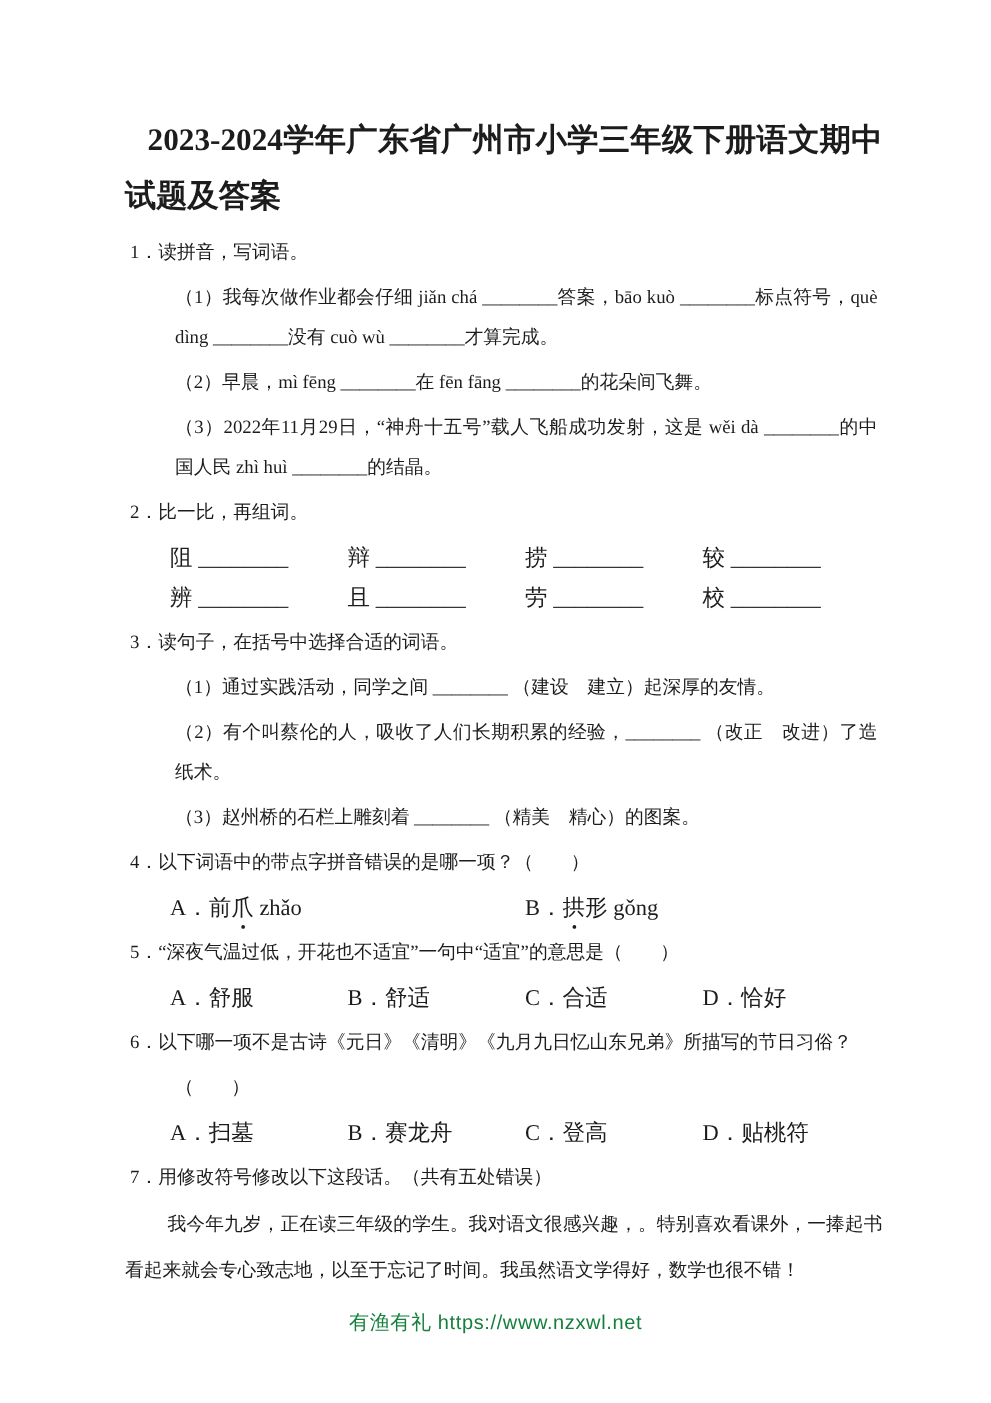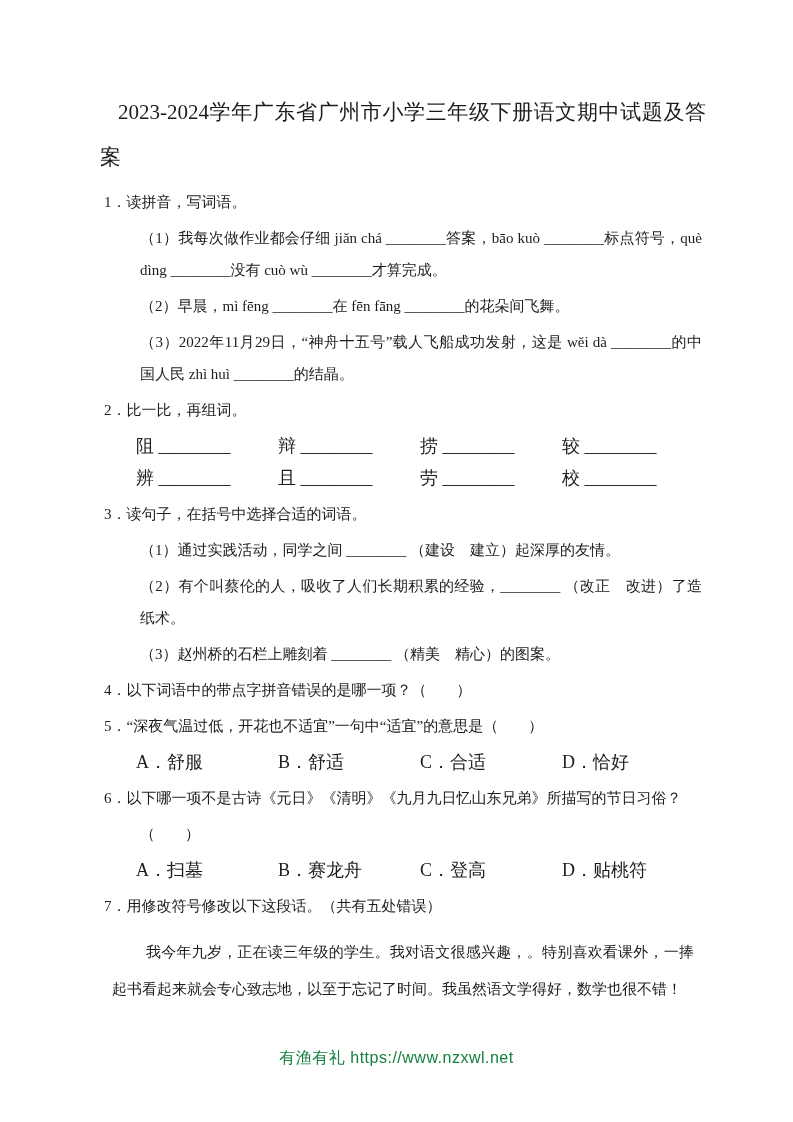--- a/index.html
+++ b/index.html
@@ -11,22 +11,22 @@
     color:#1c1c1c;
     overflow:hidden;
     box-sizing:border-box;
   }
   .content{
     position:absolute;
     left:100px;top:90px;
     width:606px;
   }
   .title{
-    font-size:21px;
-    font-weight:400;
+    font-size:25px;
+    font-weight:700;
     line-height:45px;
     text-indent:18px;
     margin:0 0 6px 0;
     text-align:justify;
   }
   .line{
     margin:4px;
     font-size:15px;
     line-height:32px;
     text-align:justify;
@@ -36,21 +36,21 @@
     display:flex;
     font-size:18px;
     line-height:32px;
     padding-left:36px;
   }
   .c4{ width:142px; flex:0 0 auto; }
   .c4:last-child{ width:auto; }
   .c2{ width:284px; flex:0 0 auto; }
   .c2:last-child{ width:auto; }
   .para{
-    margin:12px;
+    margin:0;
     font-size:15px;
     line-height:37px;
     text-indent:34px;
     text-align:justify;
   }
   .dotc{ position:relative; display:inline-block; }
   .dotc::after{
     content:"";
     position:absolute;
     left:50%; bottom:-1px;
@@ -103,20 +103,24 @@
 
     <div>
       <p class="line">3．读句子，在括号中选择合适的词语。</p>
       <p class="line sub">（1）通过实践活动，同学之间 ________ （建设　建立）起深厚的友情。</p>
       <p class="line sub">（2）有个叫蔡伦的人，吸收了人们长期积累的经验，________ （改正　改进）了造纸术。</p>
       <p class="line sub">（3）赵州桥的石栏上雕刻着 ________ （精美　精心）的图案。</p>
     </div>
 
     <div>
       <p class="line">4．以下词语中的带点字拼音错误的是哪一项？（　　）</p>
+      <div class="row">
+        <span class="c2"><span>A．前</span><span class="dotc">爪</span><span> zhǎo</span></span>
+        <span class="c2"><span>B．</span><span class="dotc">拱</span><span>形 gǒng</span></span>
+      </div>
     </div>
 
     <div>
       <p class="line">5．“深夜气温过低，开花也不适宜”一句中“适宜”的意思是（　　）</p>
       <div class="row">
         <span class="c4">A．舒服</span>
         <span class="c4">B．舒适</span>
         <span class="c4">C．合适</span>
         <span class="c4">D．恰好</span>
       </div>

